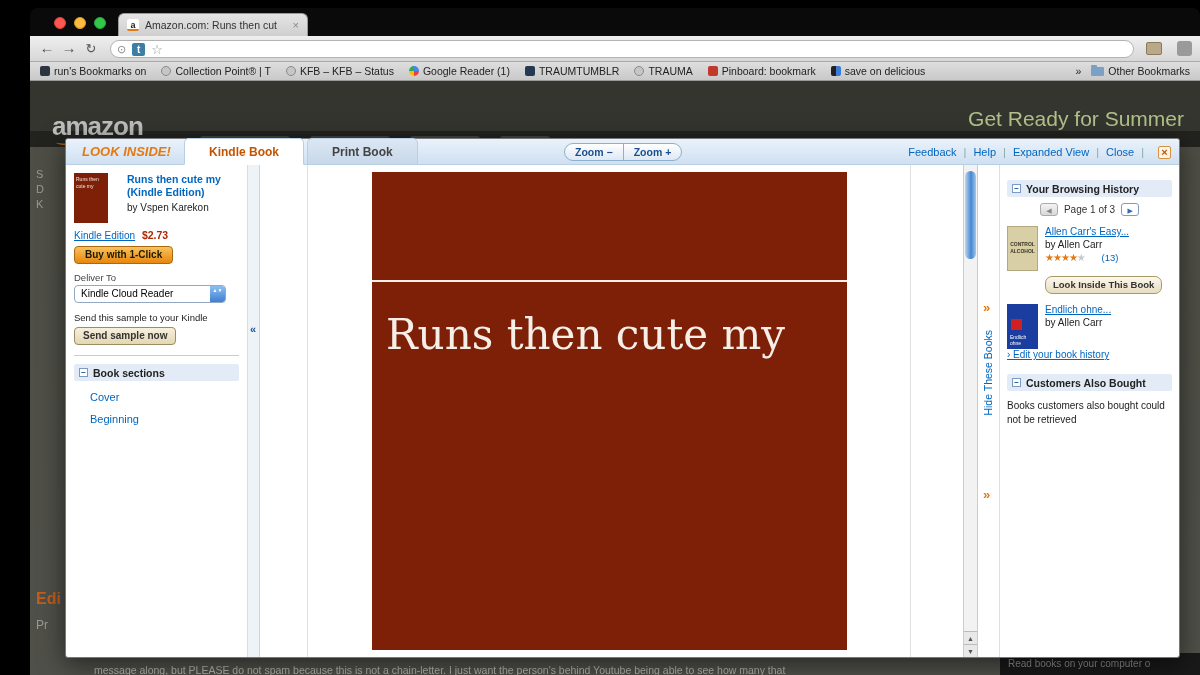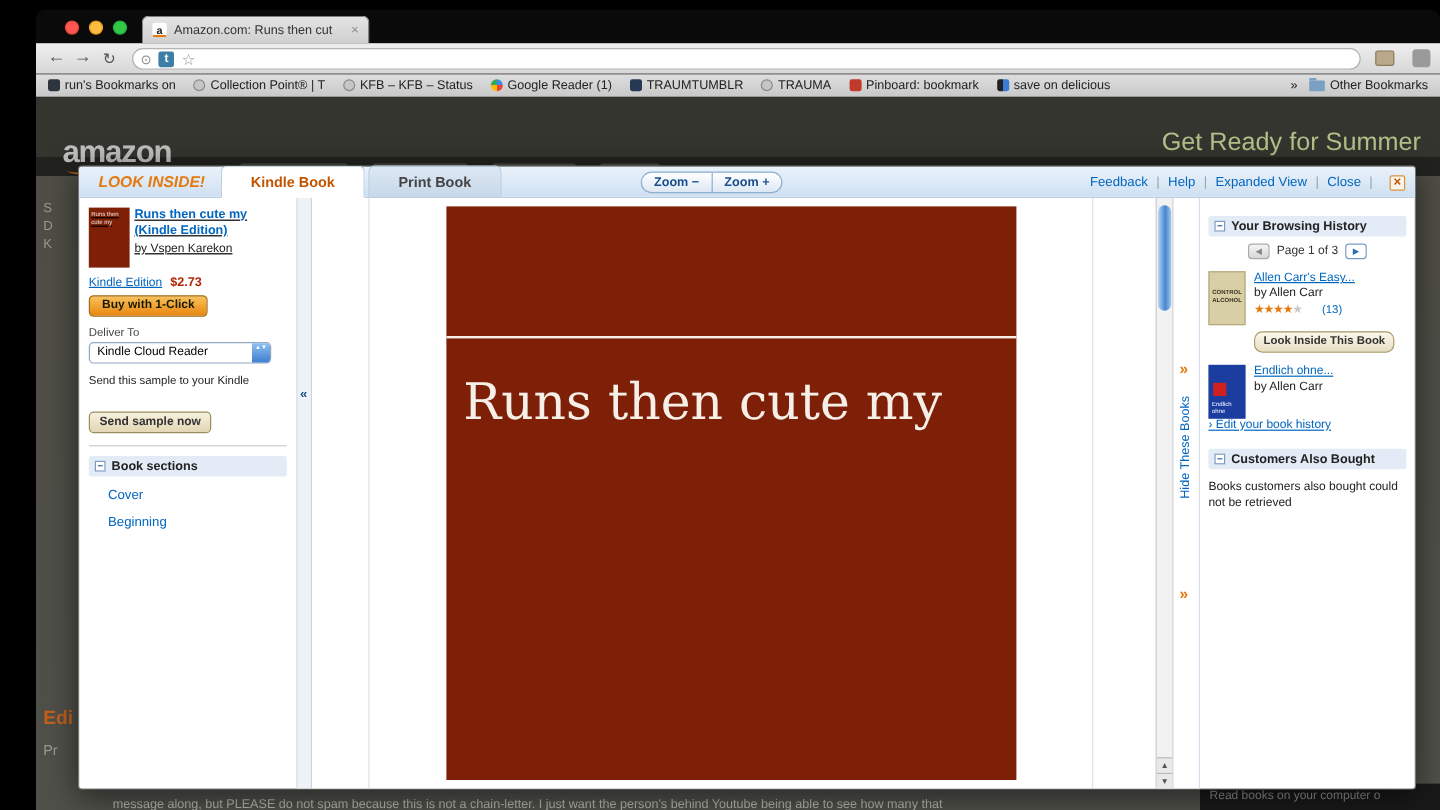--- a/index.html
+++ b/index.html
@@ -81,54 +81,54 @@
   #modal-header { position:absolute; left:0; top:0; right:0; height:26px;
                   background:linear-gradient(#eaf2fb,#cfe0f1); border-bottom:1px solid #b9cfe4;
                   border-radius:3px 3px 0 0; }
   #look-inside { position:absolute; left:16px; top:0; line-height:26px; font-size:13px;
                  font-weight:bold; font-style:italic; color:#e47911; }
   #reader-tabs { position:absolute; left:118px; bottom:-1px; display:flex; gap:3px; }
   .rtab { height:27px; line-height:26px; padding:0 24px; font-size:12px; font-weight:bold;
           border:1px solid #b9cfe4; border-radius:5px 5px 0 0; }
   .rtab.active { background:#fff; color:#c45500; border-bottom:1px solid #fff; }
   .rtab.inactive { background:linear-gradient(#dce7f2,#c7d8ea); color:#444; }
-  #zoom-pill { position:absolute; left:468px; top:4px; display:flex; height:18px; align-items:stretch;
+  #zoom-pill { position:absolute; left:498px; top:4px; display:flex; height:18px; align-items:stretch;
                border:1px solid #8fb0cc; border-radius:9px; overflow:hidden;
                background:linear-gradient(#ffffff,#dde8f4); }
   .zoom-btn { padding:0 10px; font-size:10.5px; font-weight:bold; color:#1a4f8f; line-height:16px; }
   #zoom-out { border-right:1px solid #8fb0cc; }
   #header-links { position:absolute; right:8px; top:0; height:26px; display:flex; align-items:center;
                   font-size:11px; }
   .hlink { color:#0066c0; }
   .hlink:not(:last-of-type)::after { content:"|"; color:#8aa; margin:0 7px; }
   #modal-close-btn { width:13px; height:13px; margin-left:7px; border:1px solid #d9913e; border-radius:2px;
                      background:#fbf4ea; color:#c45500; font-size:11px; line-height:11px;
                      font-weight:bold; text-align:center; }
 
   
   #modal-sidebar { position:absolute; left:0; top:26px; width:181px; bottom:0; padding:8px; font-size:10px; }
-  #prod-row { display:flex; gap:4px;text-decoration:underline; }
+  #prod-row { display:flex; gap:19px; }
   #prod-thumb { width:34px; height:50px; background:#7e2008; color:#f0e8e0; font-size:5px;
                 padding:3px 2px; line-height:1.3; flex:none; }
   #prod-title { color:#0066c0; font-weight:bold; font-size:10.5px; line-height:1.25; }
   #prod-author { color:#222; margin-top:3px; }
   #edition-row { margin-top:6px; }
   #edition-link { color:#0066c0; text-decoration:underline; }
   #price { color:#b12704; font-weight:bold; margin-left:4px; font-size:10.5px; }
   #buy-btn { display:inline-block; margin-top:5px; padding:2px 10px 3px; border:1px solid #a86a0e;
              border-radius:4px; background:linear-gradient(#f9c25c,#e8860f); font-size:10px;
              font-weight:bold; color:#1a1a00; }
   #deliver-label { margin-top:8px; color:#444; font-size:9.5px; }
   #device-select { position:relative; margin-top:2px; width:152px; height:18px; border:1px solid #93a8c2;
                    border-radius:4px; background:#fff; font-size:10px; line-height:16px; padding-left:6px; }
   #device-stepper { position:absolute; right:0; top:0; width:15px; height:16px; border-radius:0 3px 3px 0;
                     background:linear-gradient(#8cc0f0,#3f7fd2); color:#fff; font-size:5px;
                     text-align:center; line-height:1.4; padding-top:1px; }
   #sample-label { margin-top:9px; font-size:9.5px; color:#222; }
-  #sample-btn { display:inline-block; margin-top:20px; padding:2px 8px 3px; border:1px solid #9a8d60;
+  #sample-btn { display:inline-block; margin-top:4px; padding:2px 8px 3px; border:1px solid #9a8d60;
                 border-radius:4px; background:linear-gradient(#f7f0dd,#e2d7b4); font-size:10px;
                 font-weight:bold; color:#333; }
   .divider { margin-top:10px; border-top:1px solid #ccc; }
   .sect-header { margin-top:8px; display:flex; align-items:center; gap:5px; background:#e3ecf6;
                  height:17px; padding:0 5px; font-size:10.5px; font-weight:bold; color:#222;
                  border-radius:2px; }
   .minus-box { width:9px; height:9px; background:#fff; border:1px solid #7a9cc4; color:#1a4f8f;
                font-size:8px; line-height:7px; text-align:center; flex:none; }
   .sect-link { display:block; margin:10px 0 0 16px; color:#0066c0; font-size:11px; }
 

